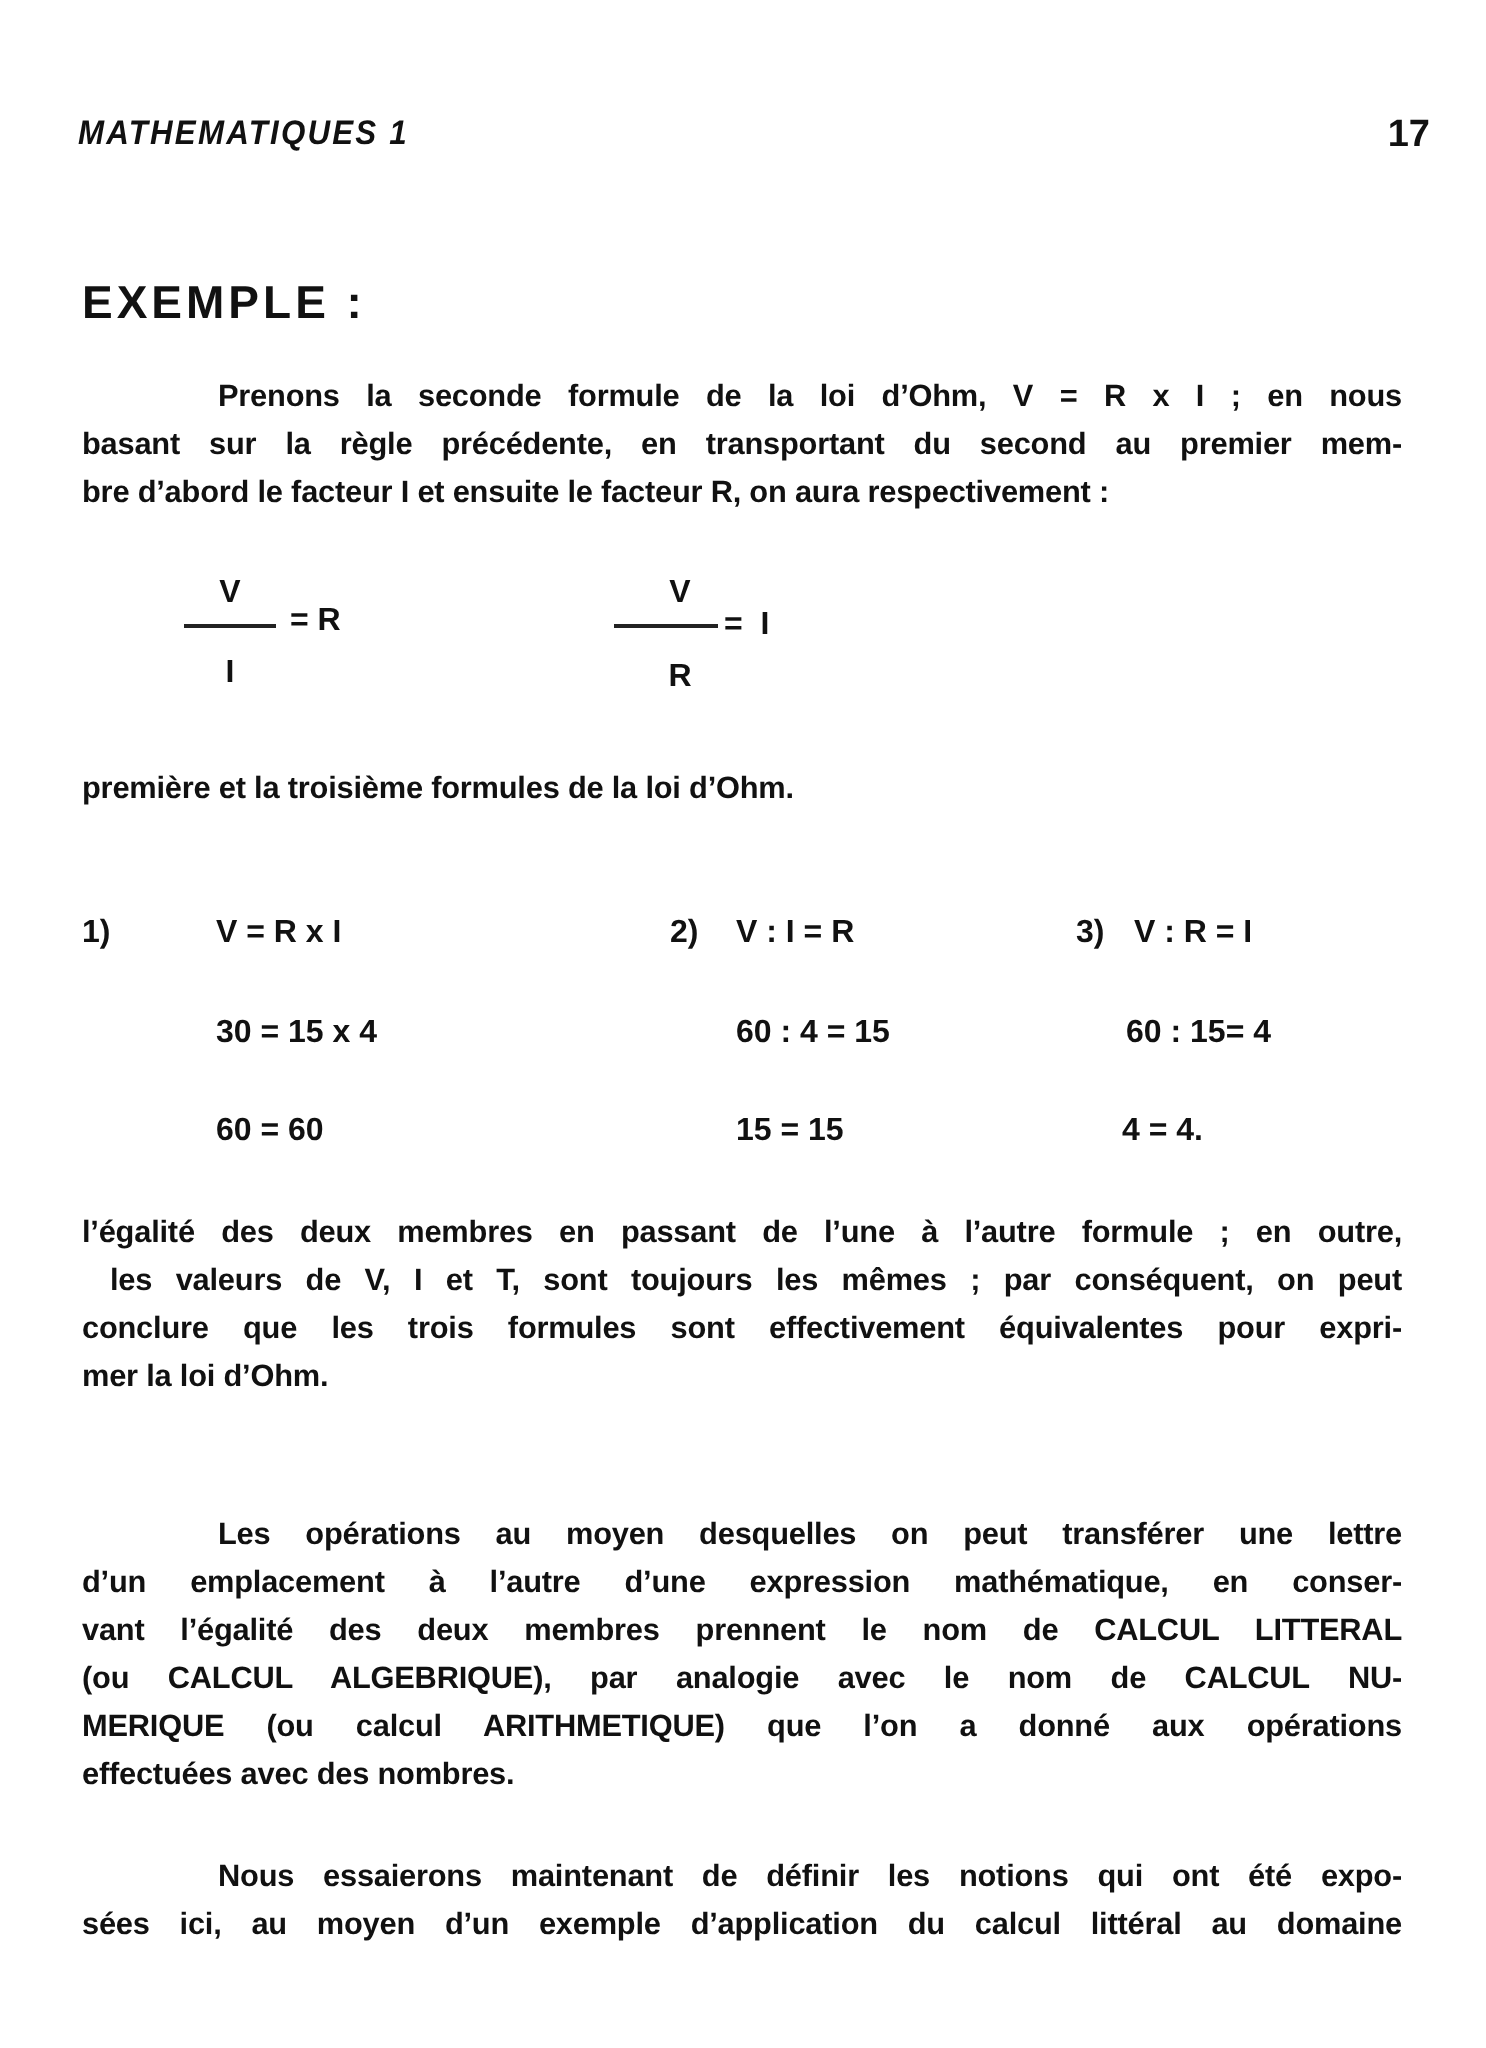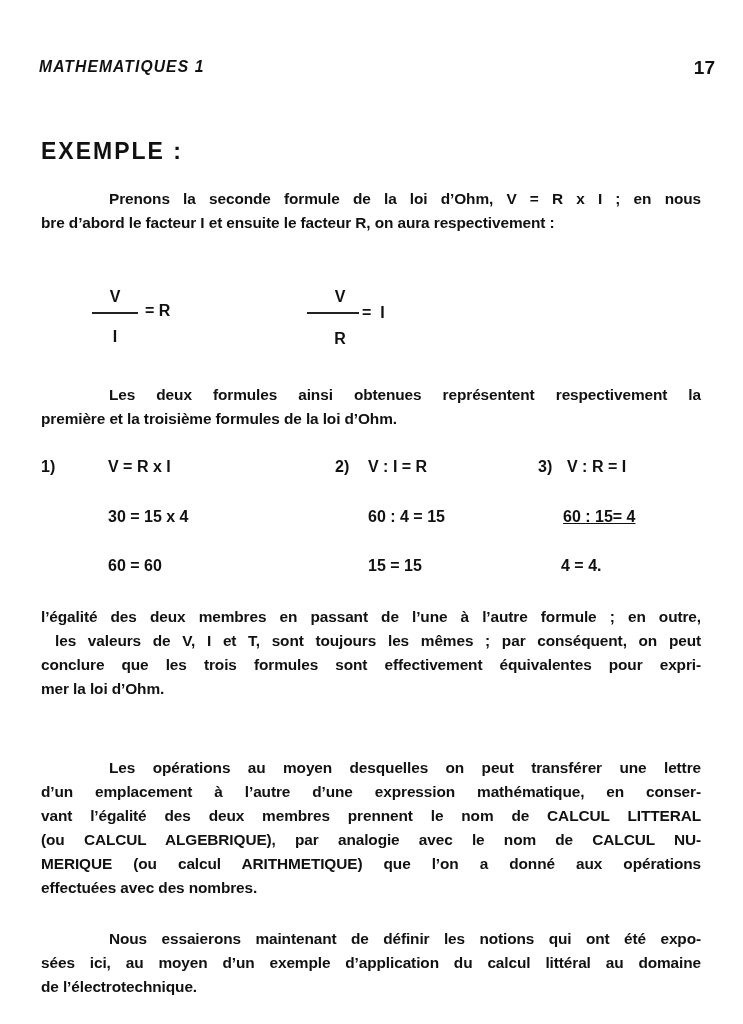--- a/index.html
+++ b/index.html
@@ -44,56 +44,56 @@
 
 <div>
   <div class="header-title">MATHEMATIQUES 1</div>
   <div class="page-number">17</div>
 </div>
 
 <div class="section-title">EXEMPLE :</div>
 
 <div class="para" style="top:187px;">
   <span class="line" style="text-align: justify; text-align-last: justify; display: block;"><span class="indent"></span><span>Prenons la seconde formule de la loi d’Ohm, V = R x I ; en nous</span></span>
+  <span class="line" style="text-align: justify; text-align-last: justify; display: block;">basant sur la règle précédente, en transportant du second au premier mem-</span>
   <span class="line last" style="display: block;">bre d’abord le facteur I et ensuite le facteur R, on aura respectivement :</span>
 </div>
 
 <div class="frac" style="left:85px; top:288px;">
   <span class="num" style="left:0; top:0;">V</span>
   <span class="bar" style="left:7px; top:24px;"></span>
   <span class="den" style="left:0; top:40px;">I</span>
   <span class="rhs" style="left:60px; top:14px;">= R</span>
 </div>
 
 <div class="frac" style="left:310px; top:288px;">
   <span class="num" style="left:0; top:0;">V</span>
   <span class="bar" style="left:-3px; top:24px; width:52px;"></span>
   <span class="den" style="left:0; top:42px;">R</span>
   <span class="rhs" style="left:52px; top:16px; white-space:pre;">=  I</span>
 </div>
 
 <div class="para" style="top:383px;">
-  <span class="line" style="text-align: justify; text-align-last: justify; display: block;"><span class="indent"></span><span>Les deux formules ainsi obtenues représentent respectivement la</span></span>
   <span class="line last" style="display: block;">première et la troisième formules de la loi d’Ohm.</span>
 </div>
 
 <div>
   <span class="eq-row" style="left:41px; top:458px;">1)</span>
   <span class="eq-row" style="left:108px; top:458px;">V = R x I</span>
   <span class="eq-row" style="left:108px; top:508px;">30 = 15 x 4</span>
   <span class="eq-row" style="left:108px; top:557px;">60 = 60</span>
 
   <span class="eq-row" style="left:335px; top:458px;">2)</span>
   <span class="eq-row" style="left:368px; top:458px;">V : I = R</span>
   <span class="eq-row" style="left:368px; top:508px;">60 : 4 = 15</span>
   <span class="eq-row" style="left:368px; top:557px;">15 = 15</span>
 
   <span class="eq-row" style="left:538px; top:458px;">3)</span>
   <span class="eq-row" style="left:567px; top:458px;">V : R = I</span>
-  <span class="eq-row" style="left:563px; top:508px;text-decoration:underline;">60 : 15= 4</span>
+  <span class="eq-row" style="left:563px; top:508px;">60 : 15= 4</span>
   <span class="eq-row" style="left:561px; top:557px;">4 = 4.</span>
 </div>
 
 <div class="para" style="top:605px;">
   <span class="line" style="text-align: justify; text-align-last: justify; display: block;">l’égalité des deux membres en passant de l’une à l’autre formule ; en outre,</span>
   <span class="line" style="text-align: justify; text-align-last: justify; display: block; margin-left: 14px;">les valeurs de V, I et T, sont toujours les mêmes ; par conséquent, on peut</span>
   <span class="line" style="text-align: justify; text-align-last: justify; display: block;">conclure que les trois formules sont effectivement équivalentes pour expri-</span>
   <span class="line last" style="display: block;">mer la loi d’Ohm.</span>
 </div>
 
@@ -102,14 +102,13 @@
   <span class="line" style="text-align: justify; text-align-last: justify; display: block;">d’un emplacement à l’autre d’une expression mathématique, en conser-</span>
   <span class="line" style="text-align: justify; text-align-last: justify; display: block;">vant l’égalité des deux membres prennent le nom de CALCUL LITTERAL</span>
   <span class="line" style="text-align: justify; text-align-last: justify; display: block;">(ou CALCUL ALGEBRIQUE), par analogie avec le nom de CALCUL NU-</span>
   <span class="line" style="text-align: justify; text-align-last: justify; display: block;">MERIQUE (ou calcul ARITHMETIQUE) que l’on a donné aux opérations</span>
   <span class="line last" style="display: block;">effectuées avec des nombres.</span>
 </div>
 
 <div class="para" style="top:927px;">
   <span class="line" style="text-align: justify; text-align-last: justify; display: block;"><span class="indent"></span><span>Nous essaierons maintenant de définir les notions qui ont été expo-</span></span>
   <span class="line" style="text-align: justify; text-align-last: justify; display: block;">sées ici, au moyen d’un exemple d’application du calcul littéral au domaine</span>
-  <span class="line last" style="display: block;">de l’électrotechnique.</span>
 </div>
 
 </body></html>

